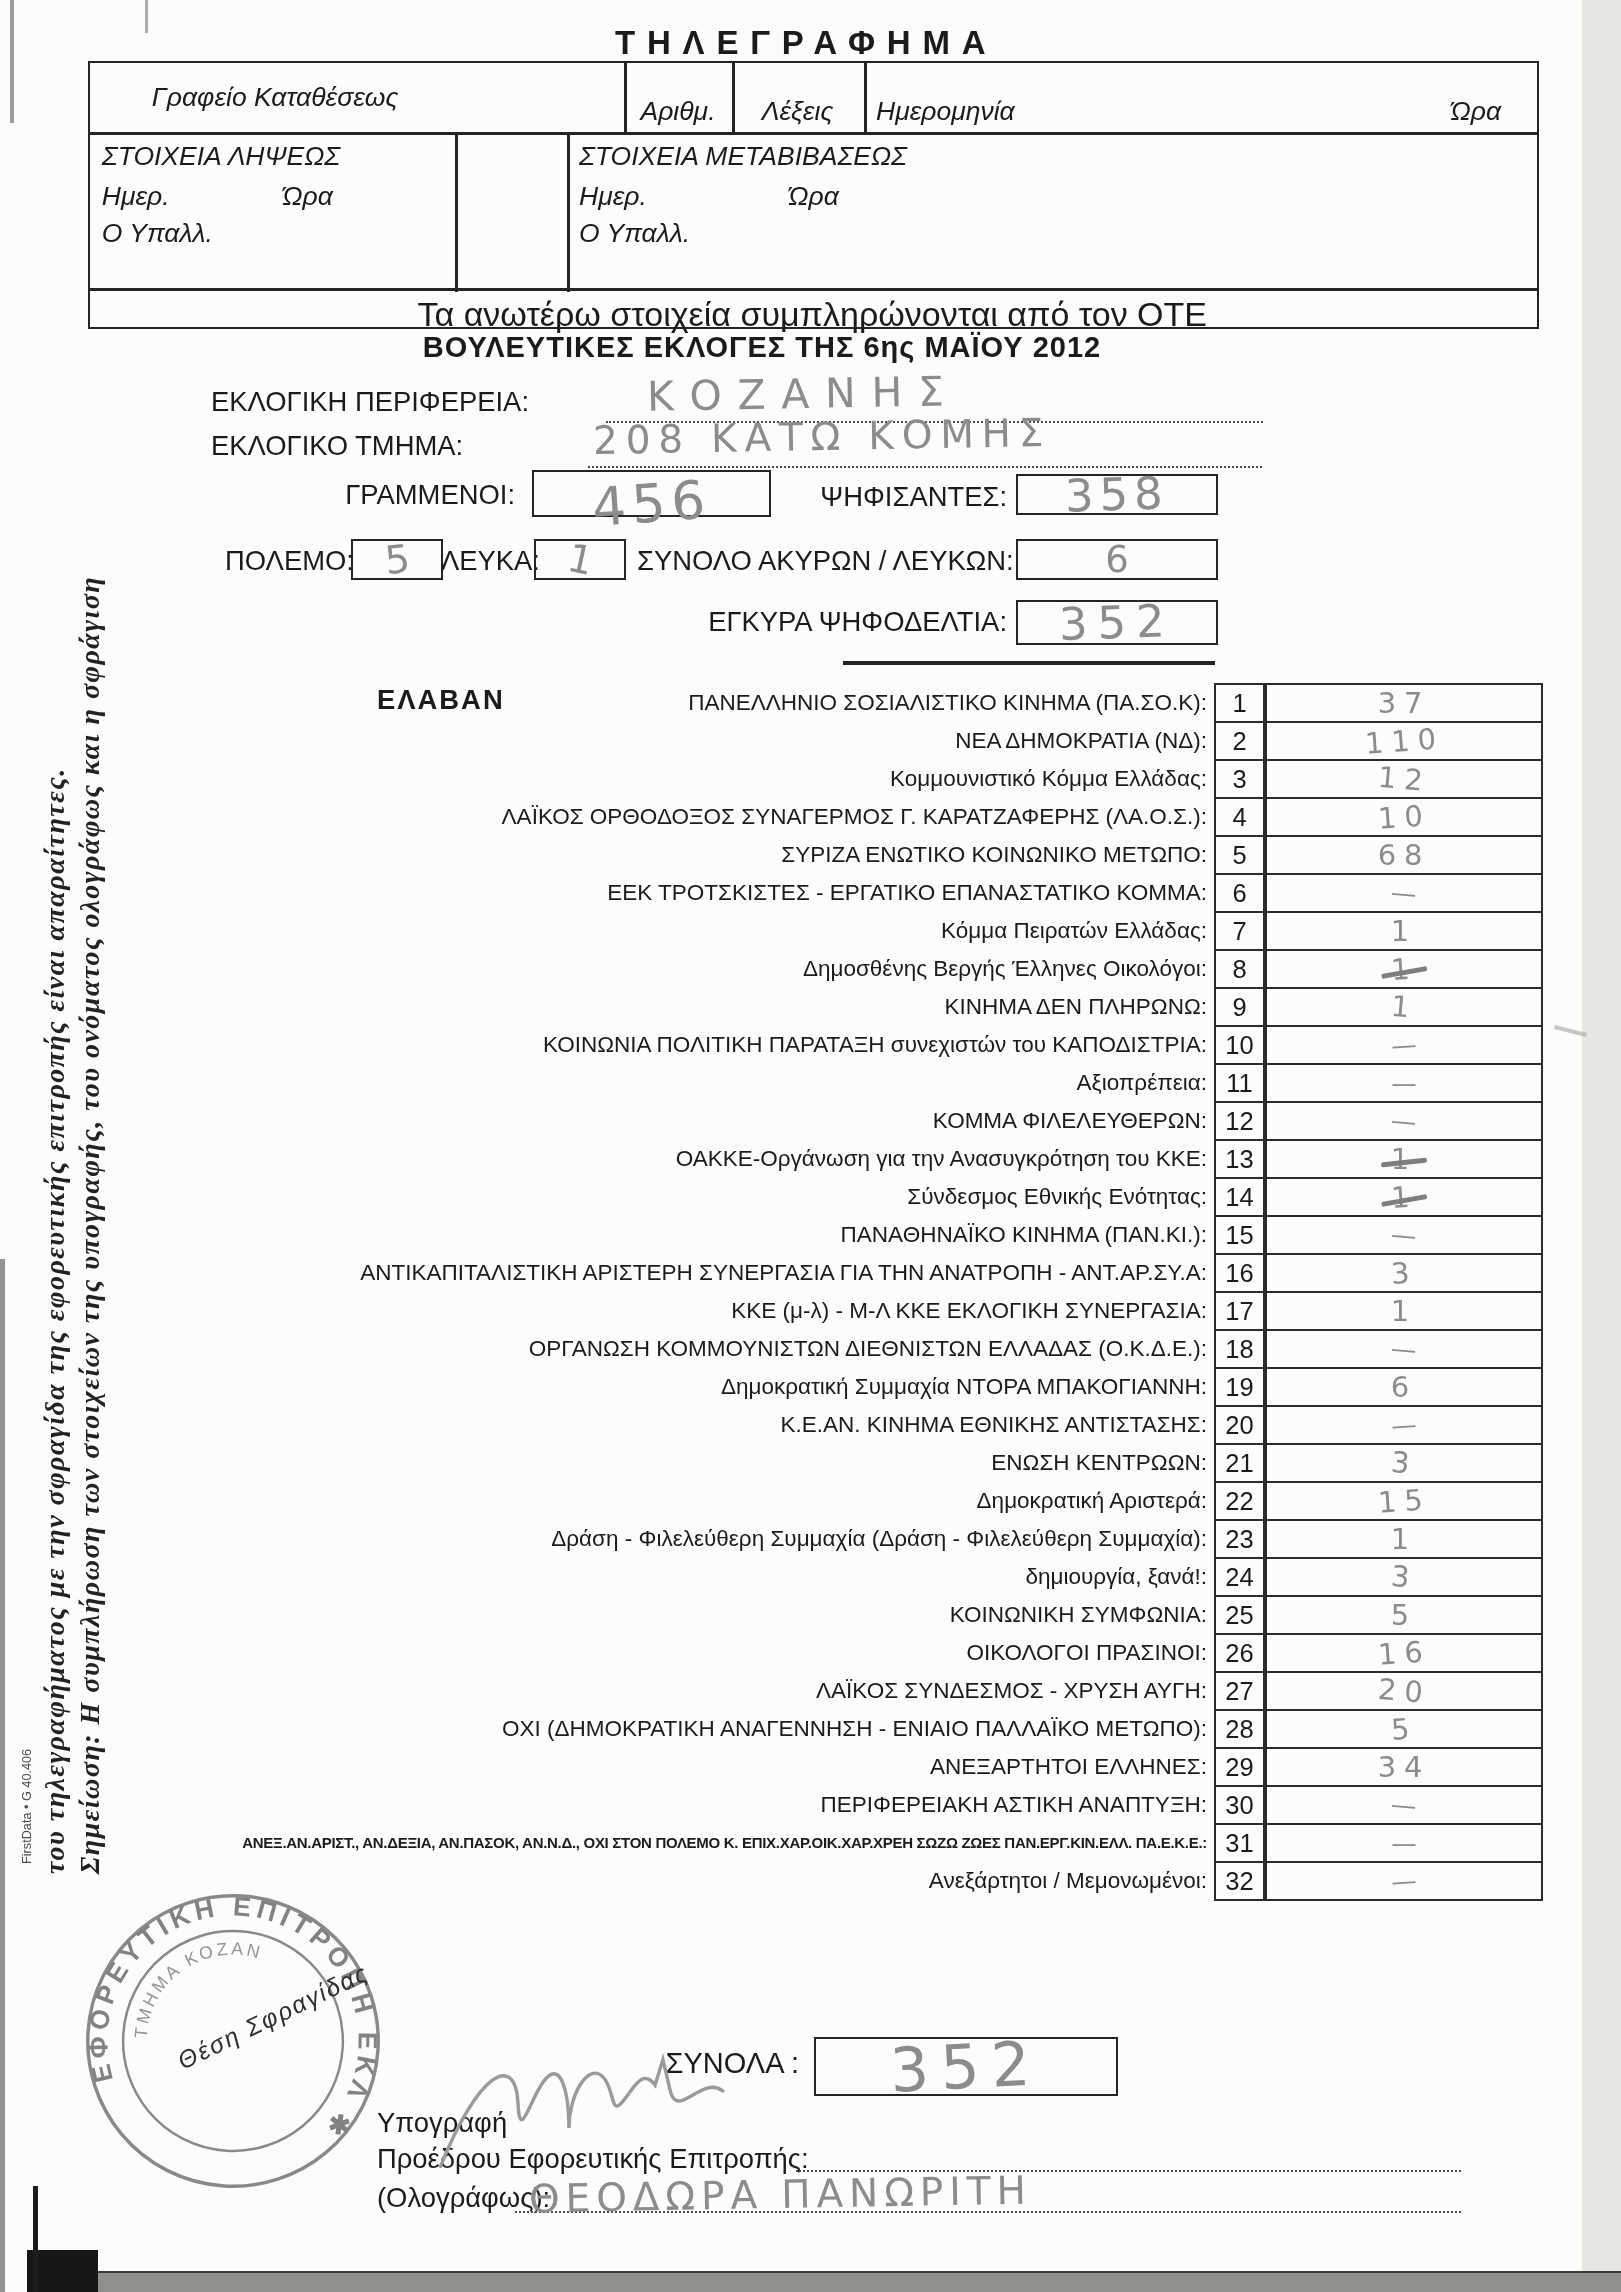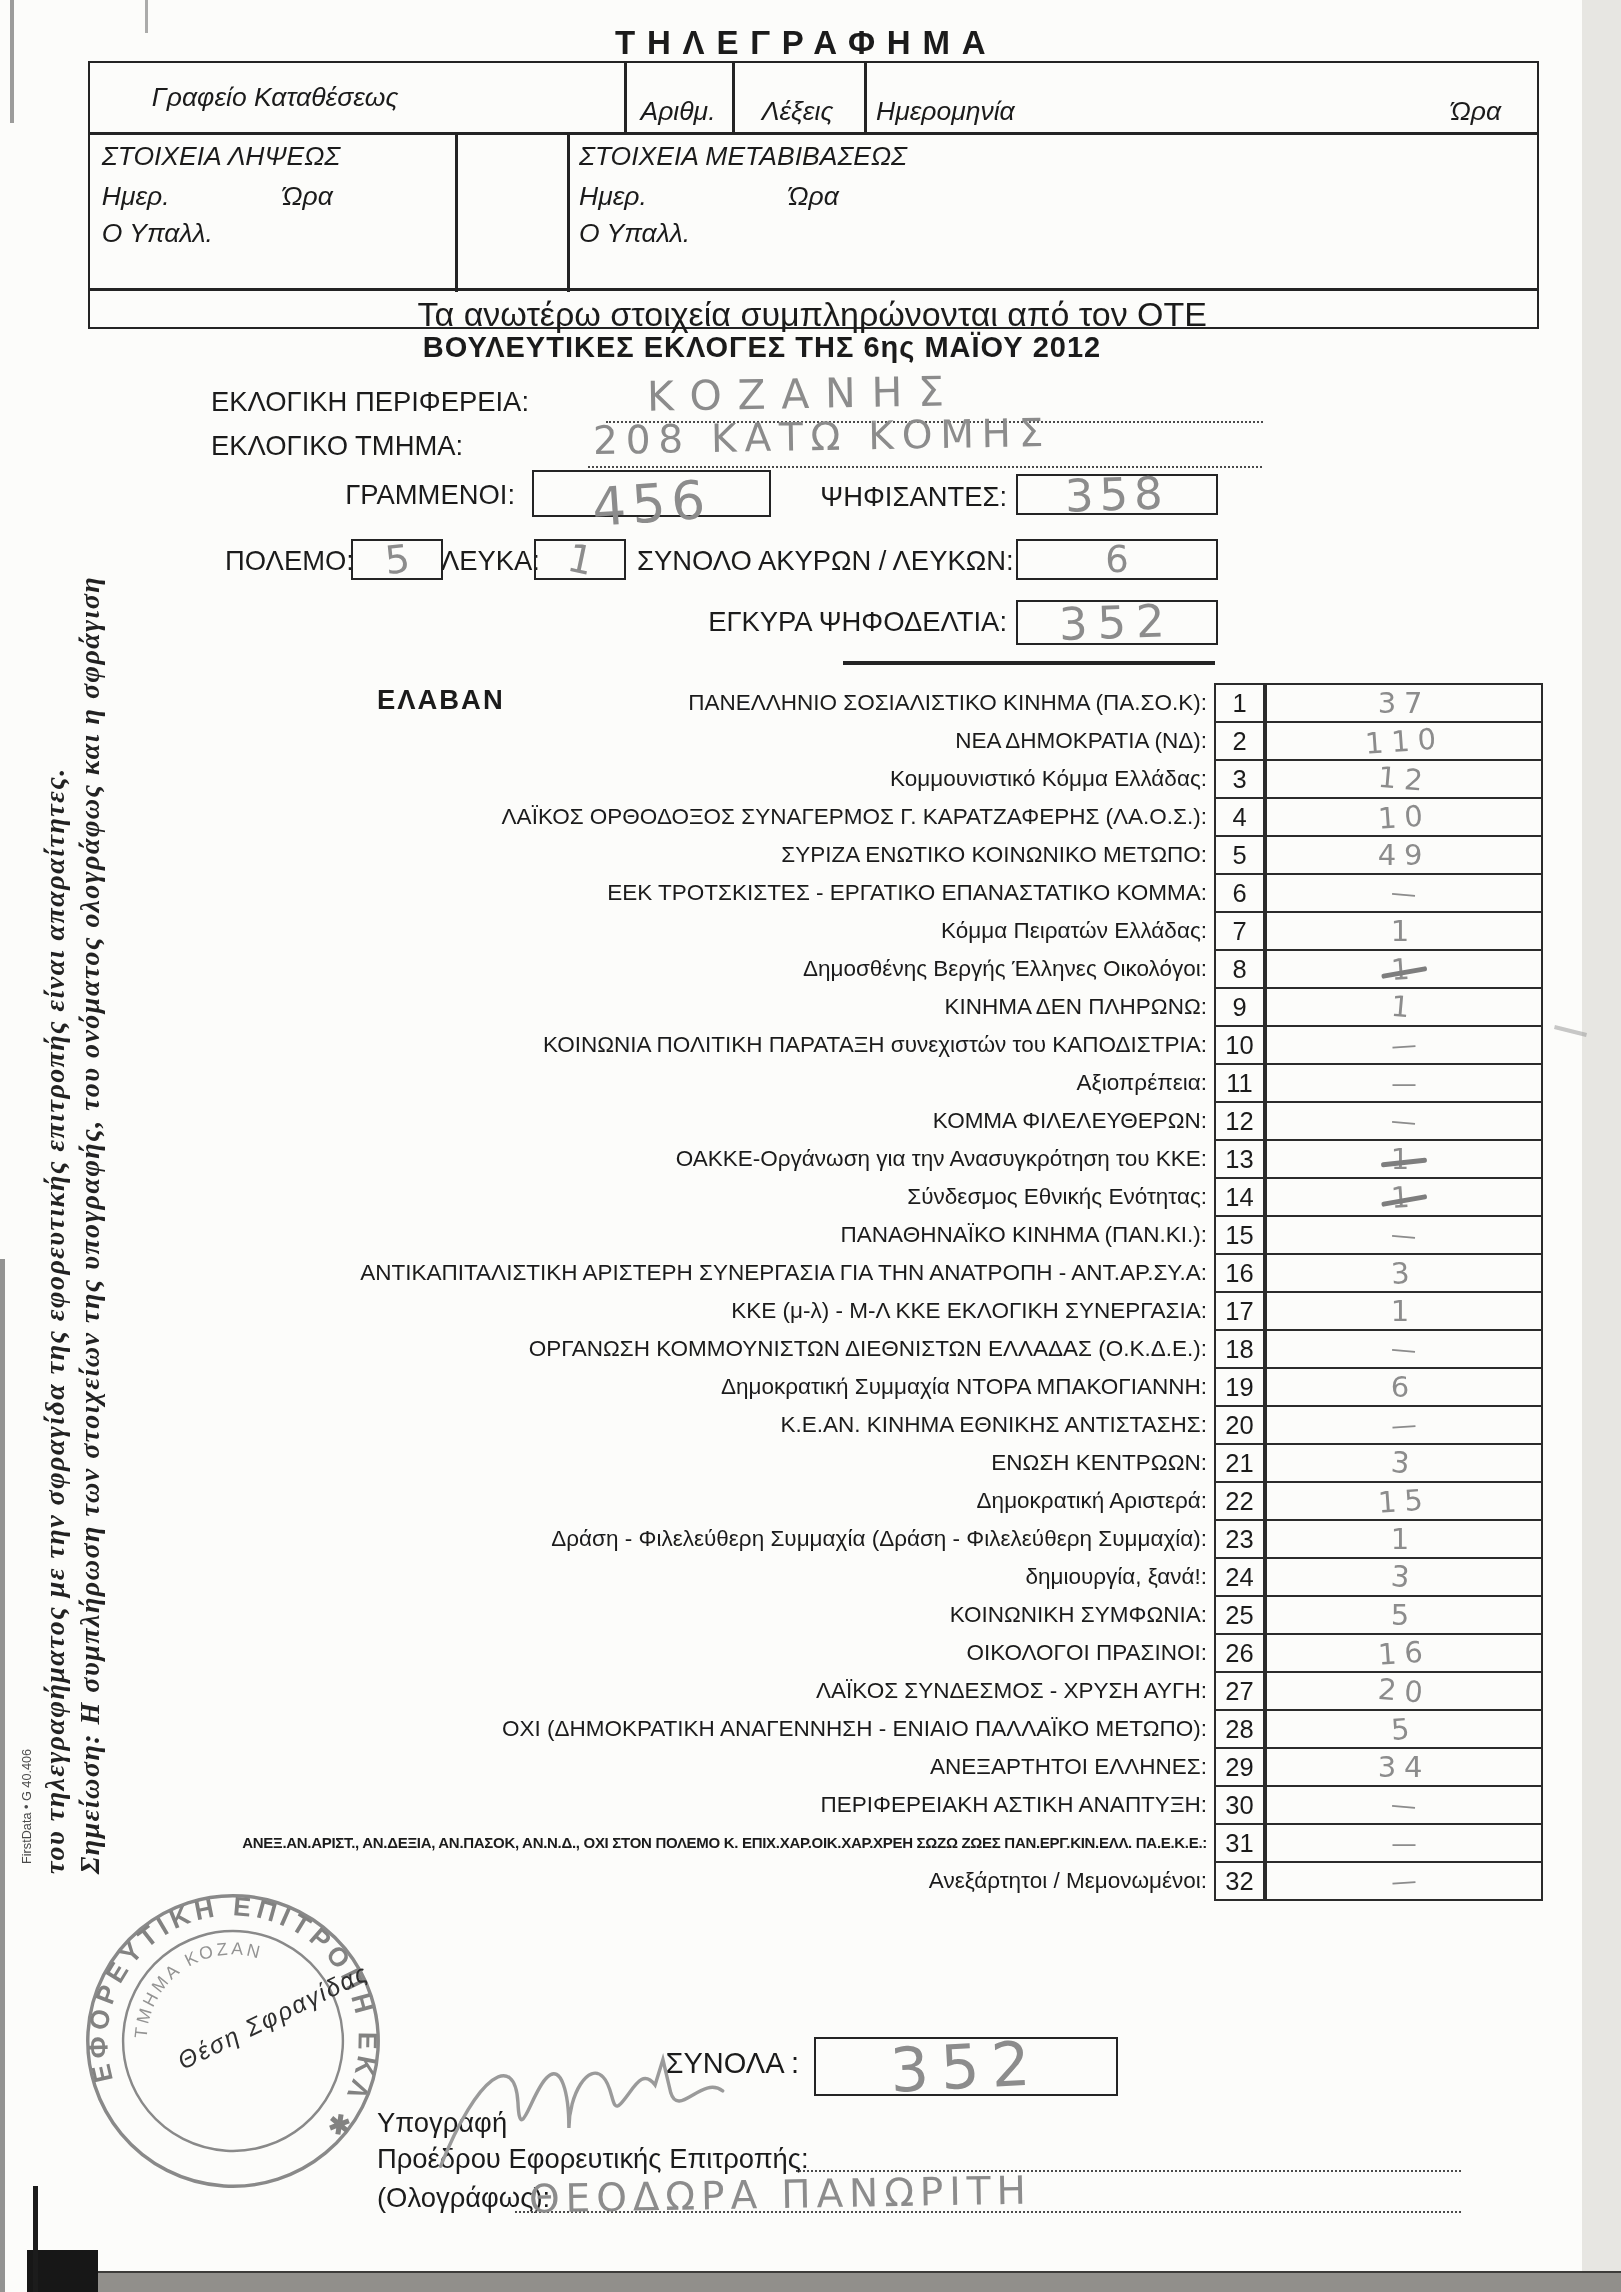--- a/index.html
+++ b/index.html
@@ -190,21 +190,21 @@
       <div class="party-num">4</div>
       <div class="party-val">
         <span class="hw party-hw">10</span>
       </div>
     </div>
 
     <div class="party-row">
       <div class="party-label">ΣΥΡΙΖΑ ΕΝΩΤΙΚΟ ΚΟΙΝΩΝΙΚΟ ΜΕΤΩΠΟ:</div>
       <div class="party-num">5</div>
       <div class="party-val">
-        <span class="hw party-hw">49</span>
+        <span class="hw party-hw">68</span>
       </div>
     </div>
 
     <div class="party-row">
       <div class="party-label">ΕΕΚ ΤΡΟΤΣΚΙΣΤΕΣ - ΕΡΓΑΤΙΚΟ ΕΠΑΝΑΣΤΑΤΙΚΟ ΚΟΜΜΑ:</div>
       <div class="party-num">6</div>
       <div class="party-val">
         <span class="hw party-hw dash">—</span>
       </div>
     </div>

